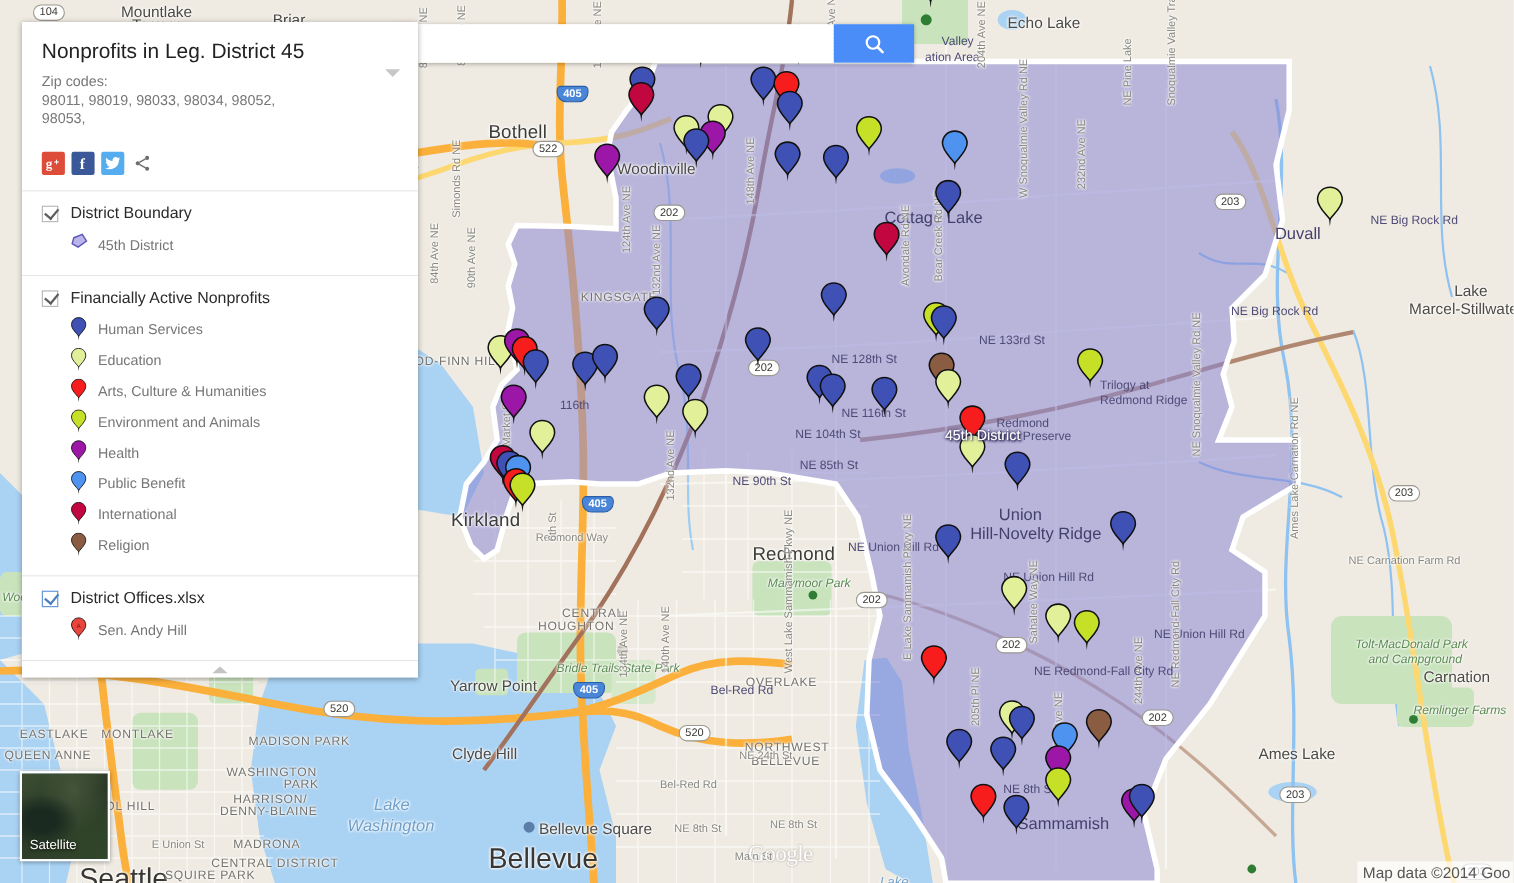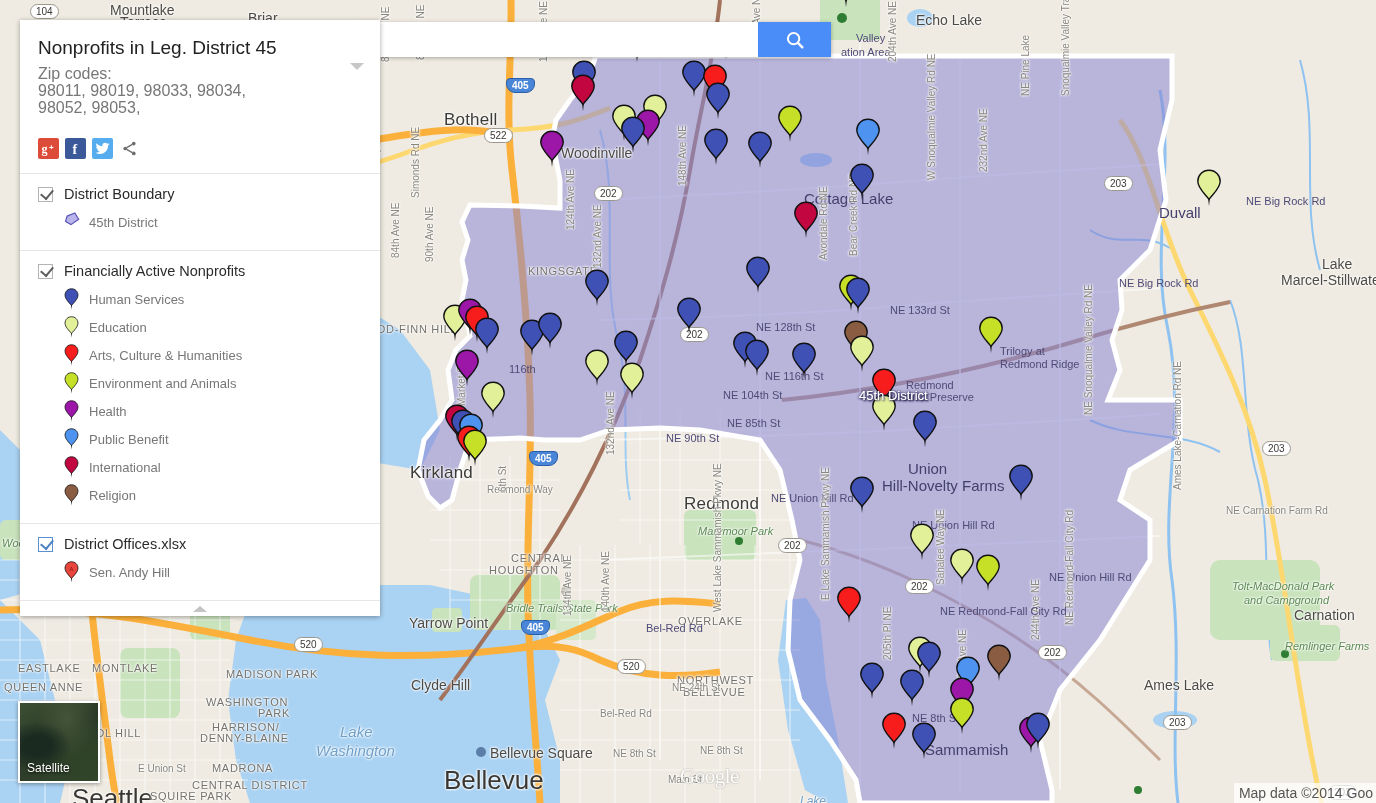--- a/index.html
+++ b/index.html
@@ -91,21 +91,21 @@
     box-shadow: 0 1px 5px rgba(0,0,0,.35);
     z-index: 50;
     font-family: "Liberation Sans", sans-serif;
   }
   .panel-head { padding: 16px 18px 10px 18px; position: relative; }
   .panel-title {
     font-size: 19px; color: #222; margin: 0 0 6px 0; font-weight: normal;
     line-height: 23px;
   }
   .panel-sub {
-    font-size: 16px; color: #777; line-height: 17px; max-width: 245px;
+    font-size: 13px; color: #777; line-height: 17px; max-width: 245px;
   }
   #zip-expand {
     position: absolute; right: 16px; top: 43px;
     width: 0; height: 0; cursor: pointer;
     border-left: 7px solid transparent;
     border-right: 7px solid transparent;
     border-top: 7px solid #c7c7c7;
   }
   .social-row { display: flex; gap: 6px; padding: 12px 18px 14px 18px; align-items: center; }
   .sbtn { width: 21px; height: 21px; border-radius: 2px; display:flex; align-items:center; justify-content:center; cursor:pointer; }
@@ -325,21 +325,21 @@
         <div class="mlabel onpurple" style="left: 1000px; top: 345px;">Trilogy at</div>
         <div class="mlabel onpurple" style="left: 1000px; top: 358px;">Redmond Ridge</div>
         <div class="mlabel white-district" style="left: 859px; top: 388px;">45th District</div>
         <div class="mlabel onpurple" style="left: 723px; top: 389px;">NE 104th St</div>
         <div class="mlabel nbhd" style="left: 320px; top: 323px;">INGLEWOOD-FINN HILL</div>
         <div class="mlabel city" style="left: 410px; top: 463px;">Kirkland</div>
         <div class="shield is" style="left: 529px; top: 451px;">405</div>
         <div class="mlabel onpurple" style="left: 666px; top: 432px;">NE 90th St</div>
         <div class="mlabel onpurple" style="left: 727px; top: 417px;">NE 85th St</div>
         <div class="mlabel onpurple-big" style="left: 908px; top: 460px;">Union</div>
-        <div class="mlabel onpurple-big" style="left: 882px; top: 477px;">Hill-Novelty Farms</div>
+        <div class="mlabel onpurple-big" style="left: 882px; top: 477px;">Hill-Novelty Ridge</div>
         <div class="mlabel road" style="left: 487px; top: 484px;">Redmond Way</div>
         <div class="mlabel city" style="left: 684px; top: 494px;">Redmond</div>
         <div class="mlabel onpurple" style="left: 771px; top: 492px;">NE Union Hill Rd</div>
         <div class="mlabel onpurple" style="left: 912px; top: 519px;">NE Union Hill Rd</div>
         <div class="mlabel onpurple" style="left: 1049px; top: 571px;">NE Union Hill Rd</div>
         <div class="mlabel park" style="left: 698px; top: 525px;">Marymoor Park</div>
         <div class="shield sr" style="left: 778px; top: 538px;">202</div>
         <div class="shield sr" style="left: 905px; top: 579px;">202</div>
         <div class="shield sr" style="left: 1038px; top: 645px;">202</div>
         <div class="shield sr" style="left: 1262px; top: 441px;">203</div>

